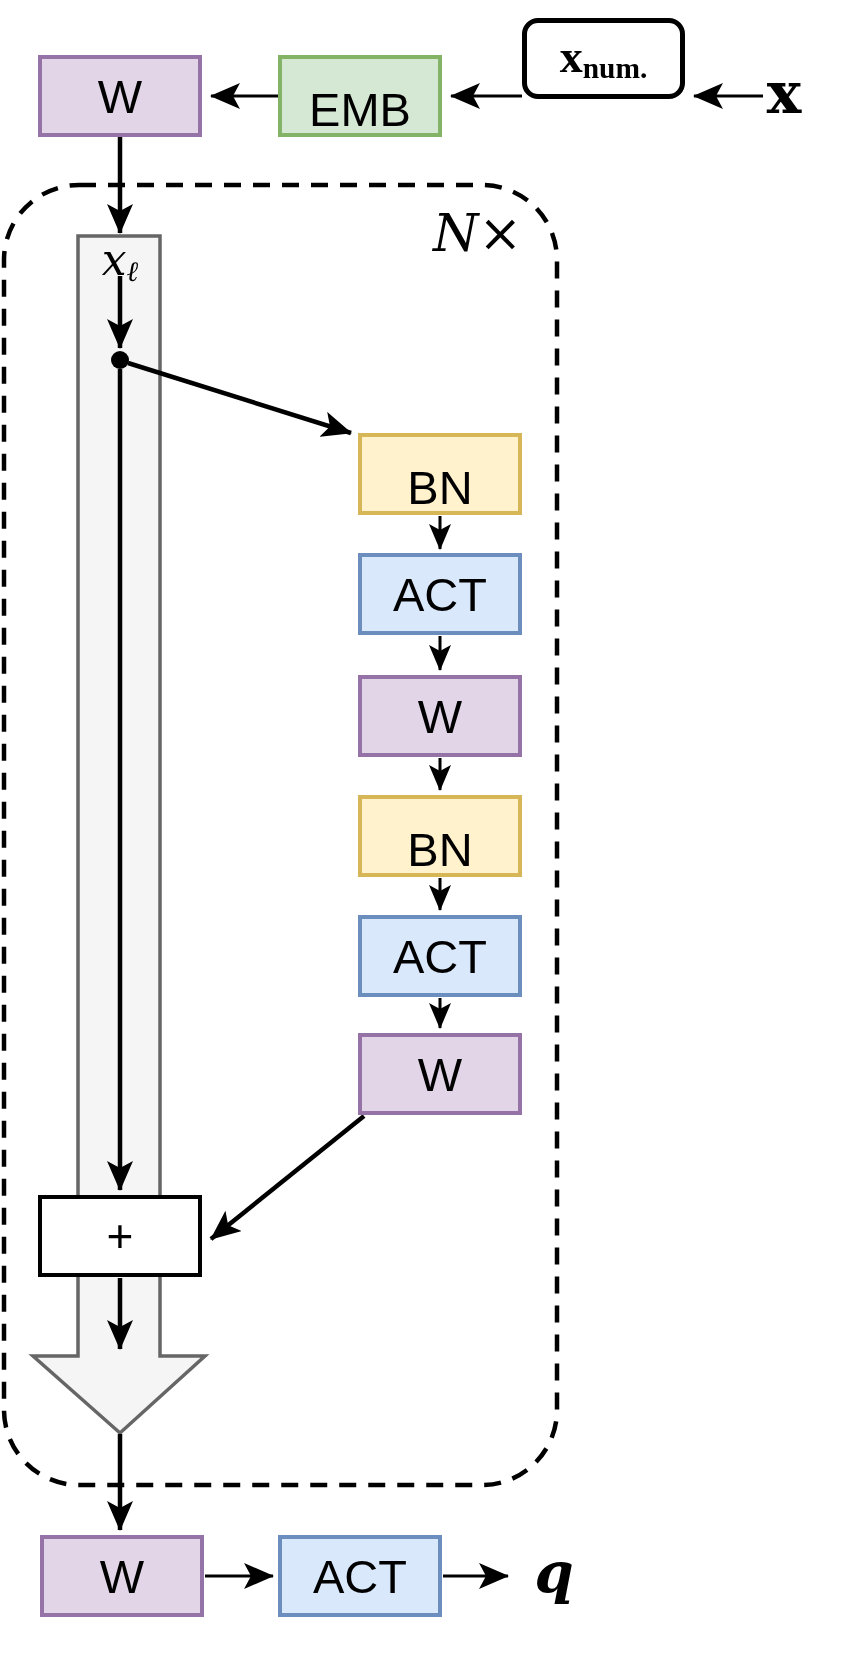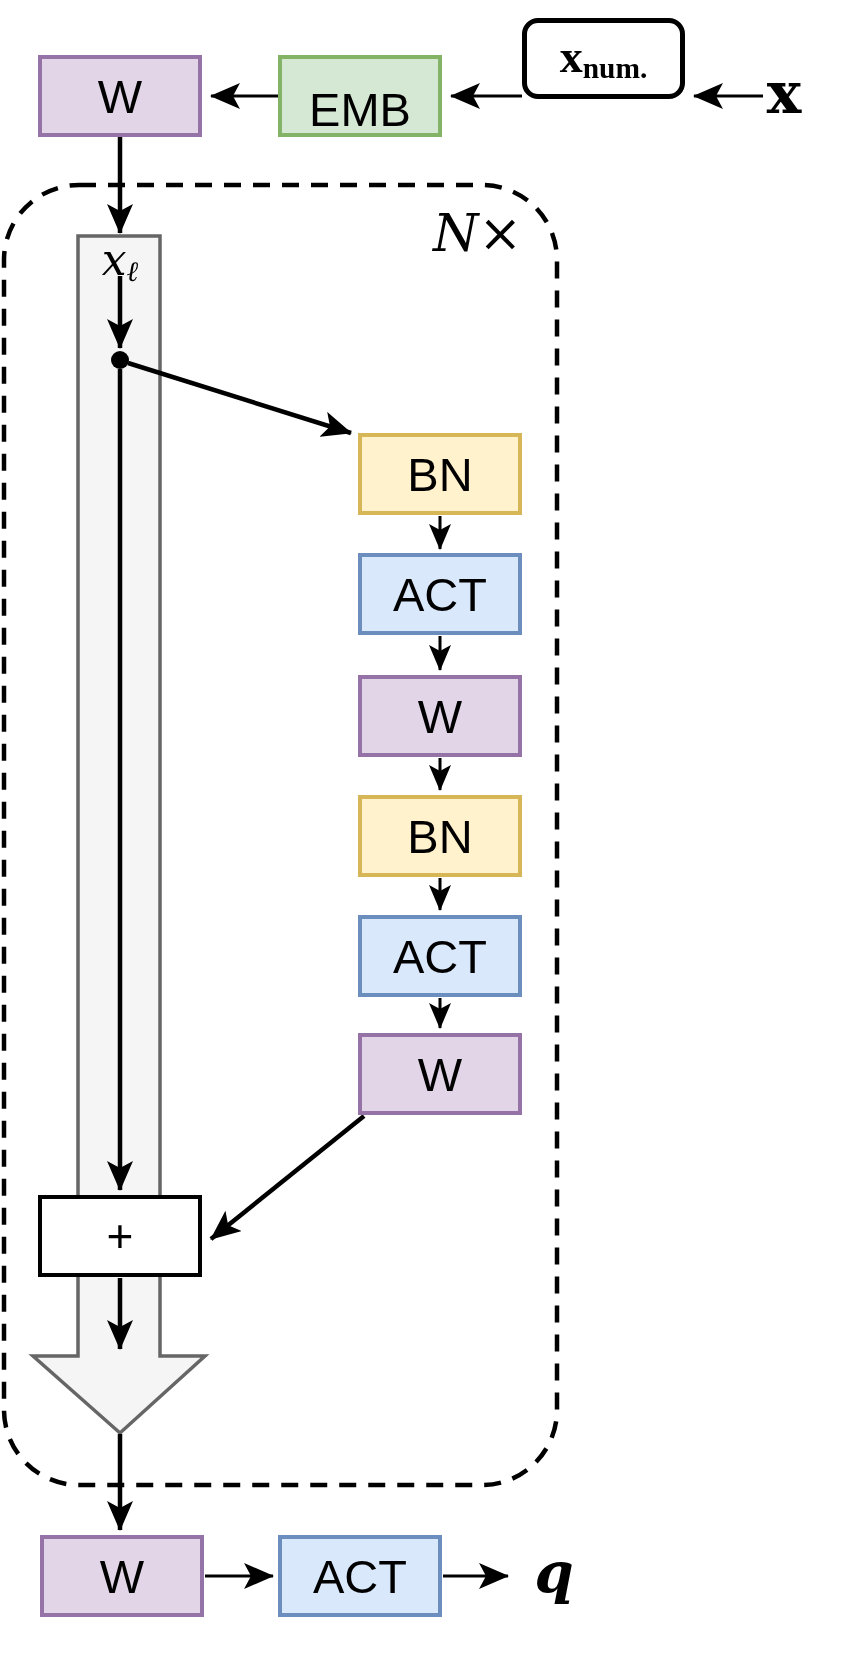--- a/index.html
+++ b/index.html
@@ -12,21 +12,21 @@
   }
   svg.layer{position:absolute;left:0;top:0;z-index:1;pointer-events:none;}
   .box{
     position:absolute;z-index:2;box-sizing:border-box;
     display:flex;align-items:center;justify-content:center;
     font-size:47px;color:#000;line-height:1;
     border:4px solid #000;background:#fff;
   }
   .purple{background:var(--purple-fill);border-color:var(--purple-stroke);}
   .green{background:var(--green-fill);border-color:var(--green-stroke);}
-  .yellow{background:var(--yellow-fill);border-color:var(--yellow-stroke);}
+  .yellow{background:var(--yellow-fill);border-color:var(--yellow-stroke);align-items:flex-end;}
   .blue{background:var(--blue-fill);border-color:var(--blue-stroke);text-align:center;}
   .iobox{border:5px solid #000;border-radius:16px;background:#fff;
     font-family:Liberation Serif, serif;font-weight:bold;font-size:46px;}
   .mathlabel{position:absolute;z-index:2;color:#000;line-height:1;
     font-family:"DejaVu Serif",serif;text-align:center;}
   .msub{font-size:0.64em;vertical-align:-0.22em;}
   .italic{font-style:italic;}
   .band-shape{fill:var(--band-fill);stroke:var(--band-stroke);stroke-width:3.5;}
   .dashedbox{fill:none;stroke:var(--line);stroke-width:4.5;stroke-dasharray:17 12;}
   .arrow{stroke:var(--line);fill:none;}

